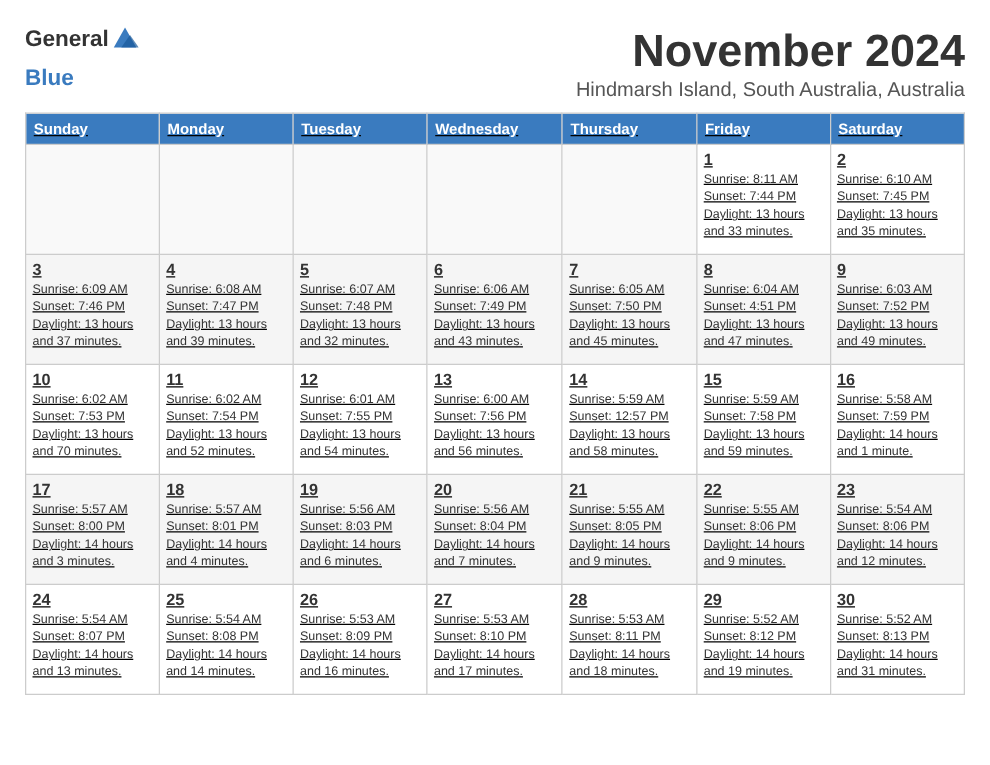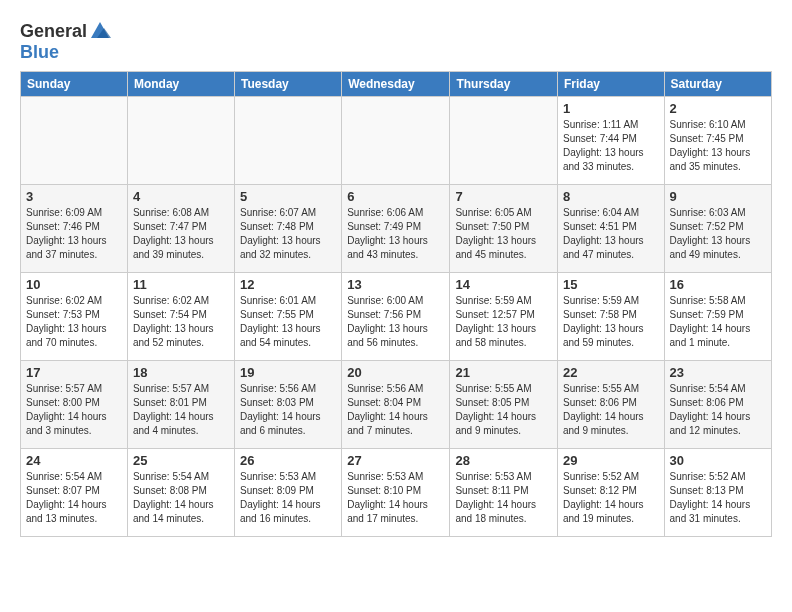--- a/index.html
+++ b/index.html
@@ -1,27 +1,27 @@
 <!DOCTYPE html>
 <html><head>
   <meta charset="utf-8">
   <style>
     * { box-sizing: border-box; margin: 0; padding: 0; }
     body { font-family: Arial, sans-serif; background: #fff; width: 792px; min-height: 612px; }
     .page { width: 792px; padding: 20px 20px 10px 20px; }
     .header { display: flex; align-items: flex-start; justify-content: space-between; margin-bottom: 8px; }
-    .logo { display: flex; flex-direction: column; align-items: flex-start; }
+    .logo { display: flex; flex-direction: column; align-items: flex-start; gap: 10px; }
     .logo-text { display: flex; align-items: center; }
     .logo-general { font-size: 18px; font-weight: bold; color: #333; }
     .logo-blue { font-size: 18px; font-weight: bold; color: #3a7bbf; }
     .logo-icon { width: 22px; height: 22px; margin-left: 2px; }
     .title-block { text-align: right; }
     .month-title { font-size: 36px; font-weight: bold; color: #333; }
     .subtitle { font-size: 16px; color: #555; margin-top: 2px; }
-    .calendar { width: 100%; border-collapse: collapse; }
+    .calendar { width: 100%; border-collapse: collapse; text-decoration: underline; }
     .calendar th { background: #3a7bbf; color: #fff; font-size: 12px; font-weight: bold; text-align: left; padding: 5px 6px; border: 1px solid #ccc; }
     .calendar td { border: 1px solid #ccc; vertical-align: top; padding: 4px 5px; width: 110px; min-height: 80px; font-size: 10px; color: #333; background: #fff; }
     .calendar td.empty { background: #f9f9f9; }
     .calendar tr:nth-child(even) td:not(.header-row) { background: #f5f5f5; }
     .day-num { font-size: 13px; font-weight: bold; color: #333; display: block; margin-bottom: 2px; }
     .cell-content { font-size: 10px; line-height: 1.4; color: #333; }
     .calendar tbody tr td { height: 88px; }
   </style>
 </head>
 <body>
@@ -33,20 +33,24 @@
         <span class="logo-general">General</span>
         <svg class="logo-icon" viewBox="0 0 22 22">
           <polygon points="11,2 20,18 2,18" fill="#3a7bbf"></polygon>
           <polygon points="15,8 22,18 8,18" fill="#1a5a9a" opacity="0.7"></polygon>
         </svg>
       </div>
       <div>
         <span class="logo-blue">Blue</span>
       </div>
     </div>
+    <div class="title-block">
+      <div class="month-title">November 2024</div>
+      <div class="subtitle">Hindmarsh Island, South Australia, Australia</div>
+    </div>
   </div>
 
   <table class="calendar">
     <thead>
       <tr>
         <th>Sunday</th>
         <th>Monday</th>
         <th>Tuesday</th>
         <th>Wednesday</th>
         <th>Thursday</th>
@@ -57,21 +61,21 @@
     <tbody id="calendar-body">
     <tr>
           <td class="empty"></td>
           <td class="empty"></td>
           <td class="empty"></td>
           <td class="empty"></td>
           <td class="empty"></td>
           <td>
             <span class="day-num">1</span>
             <div class="cell-content">
-              <div>Sunrise: 1:11 AM</div>
+              <div>Sunrise: 8:11 AM</div>
               <div>Sunset: 7:44 PM</div>
               <div>Daylight: 13 hours</div>
               <div>and 33 minutes.</div>
             </div>
           </td>
           <td>
             <span class="day-num">2</span>
             <div class="cell-content">
               <div>Sunrise: 6:10 AM</div>
               <div>Sunset: 7:45 PM</div>

